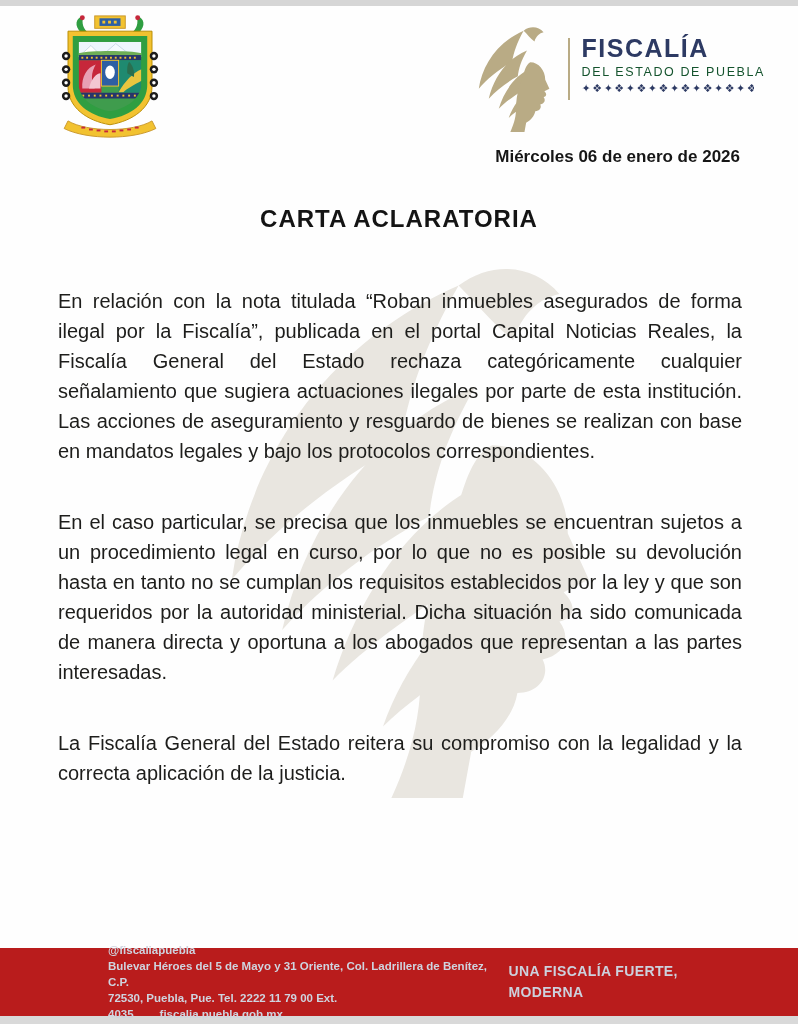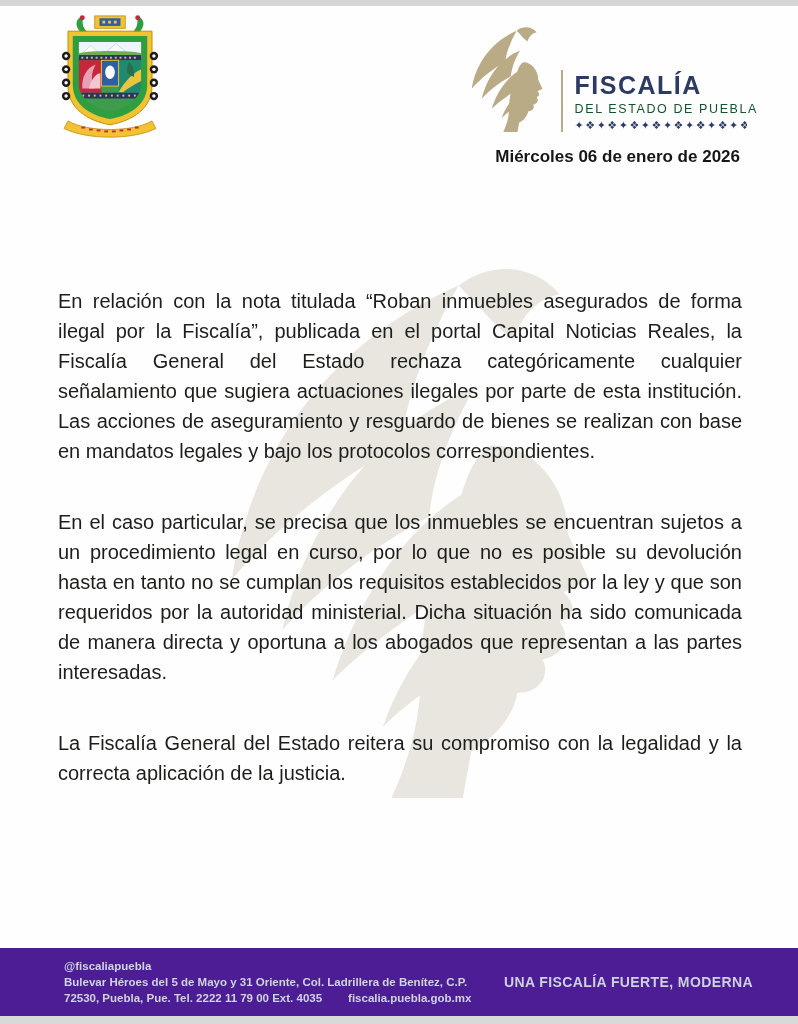--- a/index.html
+++ b/index.html
@@ -10,21 +10,21 @@
     position:relative; width:798px; height:1024px;
     background:#fefefe; overflow:hidden;
   }
   .edge-top { position:absolute; top:0; left:0; width:100%; height:6px; background:#d6d6d6; }
   .edge-bottom { position:absolute; bottom:0; left:0; width:100%; height:8px; background:#d9d9d9; }
 
   
   .coat { position:absolute; left:52px; top:14px; width:116px; height:126px; }
 
   
-  .brand { position:absolute; right:40px; top:24px; display:flex; align-items:flex-end; }
+  .brand { position:absolute; right:33px; top:24px; display:flex; align-items:flex-start; }
   .brand-mark { width:86px; height:108px; fill:#b9ab85; }
   .brand-sep { width:2px; height:62px; background:#b9ab85; margin:14px 12px 0 8px; }
   .brand-text { padding-top:12px; }
   .brand-l1, .brand-l2 {
     color:#2d3a63; font-weight:bold; font-size:25px; line-height:25px; letter-spacing:1.5px;
   }
   .brand-l3 {
     color:#14532d; font-size:12.5px; letter-spacing:1.6px; margin-top:4px; white-space:nowrap;
   }
   .brand-ornament {
@@ -50,22 +50,22 @@
   .body-text {
     position:absolute; left:58px; right:56px; top:286px; z-index:1;
   }
   .body-text p {
     font-size:20px; line-height:30px; color:#1d1d1b;
     text-align:justify; margin-bottom:41px;
   }
 
   .footer {
     position:absolute; left:0; right:0; bottom:8px; height:68px;
-    background:#4c1d95; display:flex; justify-content:space-between; align-items:center;
-    padding:0 45px 0 64px; z-index:2;
+    background:#b91c1c; display:flex; justify-content:space-between; align-items:center;
+    padding:0 45px 0 108px; z-index:2;
   }
   .f-left { color:#cfd4df; font-size:11.5px; font-weight:bold; line-height:16px; }
   .f-left .web { margin-left:26px; }
   .f-right { color:#ccd1dd; font-size:14px; font-weight:bold; line-height:21px; letter-spacing:0.4px; }
 </style>
 </head>
 <body>
 
 <svg width="0" height="0" style="position:absolute">
   <defs>
@@ -184,20 +184,21 @@
     <div class="brand-sep"></div>
     <div class="brand-text">
       <div class="brand-l1">FISCALÍA</div>
       <div class="brand-l3">DEL ESTADO DE PUEBLA</div>
       <div class="brand-ornament">✦❖✦❖✦❖✦❖✦❖✦❖✦❖✦❖✦</div>
     </div>
   </div>
 
   <div class="date">Miércoles 06 de enero de 2026</div>
 
+  <h1 class="title">CARTA ACLARATORIA</h1>
 
   <svg class="watermark" viewBox="0 0 100 130" preserveAspectRatio="none">
     <use href="#winged-head"></use>
   </svg>
 
   <div class="body-text">
     <p>En relación con la nota titulada “Roban inmuebles asegurados de forma ilegal por la Fiscalía”, publicada en el portal Capital Noticias Reales, la Fiscalía General del Estado rechaza categóricamente cualquier señalamiento que sugiera actuaciones ilegales por parte de esta institución. Las acciones de aseguramiento y resguardo de bienes se realizan con base en mandatos legales y bajo los protocolos correspondientes.</p>
     <p>En el caso particular, se precisa que los inmuebles se encuentran sujetos a un procedimiento legal en curso, por lo que no es posible su devolución hasta en tanto no se cumplan los requisitos establecidos por la ley y que son requeridos por la autoridad ministerial. Dicha situación ha sido comunicada de manera directa y oportuna a los abogados que representan a las partes interesadas.</p>
     <p>La Fiscalía General del Estado reitera su compromiso con la legalidad y la correcta aplicación de la justicia.</p>
   </div>

